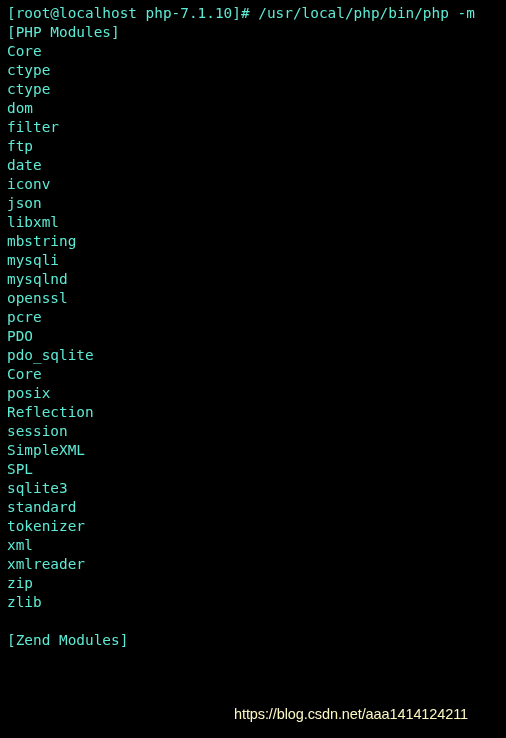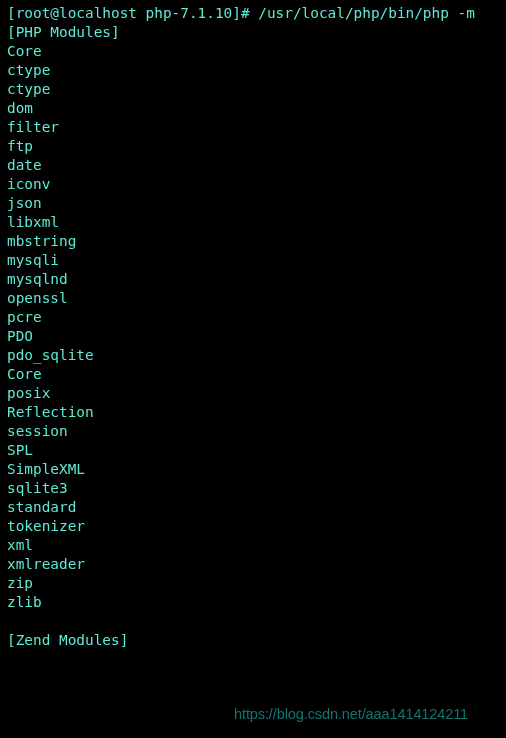--- a/index.html
+++ b/index.html
@@ -38,21 +38,21 @@
   .term-line.blank {
     color: transparent;
   }
   #watermark {
     position: absolute;
     left: 234px;
     top: 705px;
     font-family: "Liberation Sans", "DejaVu Sans", sans-serif;
     font-size: 14.5px;
     line-height: 18px;
-    color: #0f766e;
+    color: #fef9c3;
     white-space: pre;
     letter-spacing: -0.1px;
   }
 </style>
 </head>
 <body>
 
 <div id="terminal">
   <div id="terminal-output">
       <div class="term-line">[root@localhost php-7.1.10]# /usr/local/php/bin/php -m</div>
@@ -71,22 +71,22 @@
       <div class="term-line">mysqli</div>
       <div class="term-line">mysqlnd</div>
       <div class="term-line">openssl</div>
       <div class="term-line">pcre</div>
       <div class="term-line">PDO</div>
       <div class="term-line">pdo_sqlite</div>
       <div class="term-line">Core</div>
       <div class="term-line">posix</div>
       <div class="term-line">Reflection</div>
       <div class="term-line">session</div>
+      <div class="term-line">SimpleXML</div>
       <div class="term-line">SPL</div>
-      <div class="term-line">SimpleXML</div>
       <div class="term-line">sqlite3</div>
       <div class="term-line">standard</div>
       <div class="term-line">tokenizer</div>
       <div class="term-line">xml</div>
       <div class="term-line">xmlreader</div>
       <div class="term-line">zip</div>
       <div class="term-line">zlib</div>
       <div class="term-line blank"></div>
       <div class="term-line">[Zend Modules]</div>
       <div class="term-line blank"></div>

